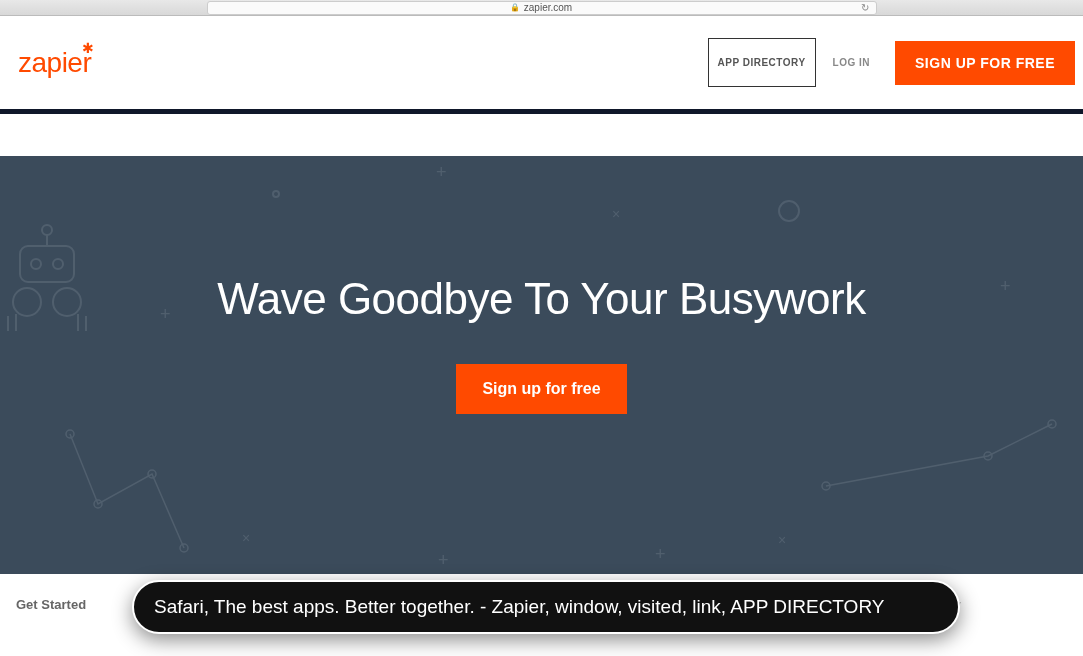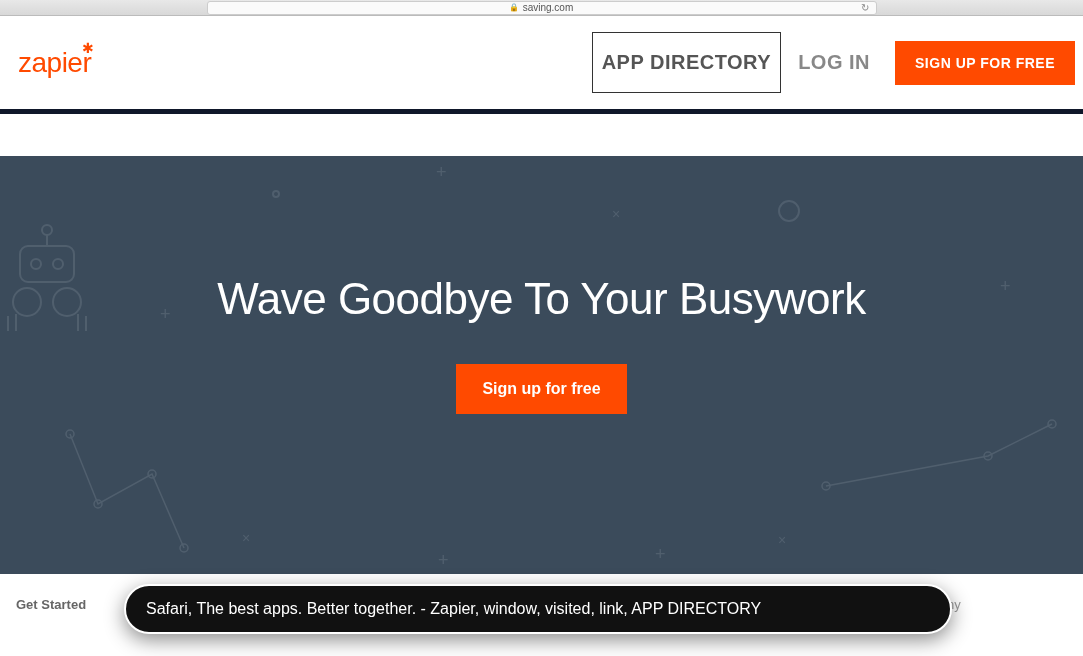--- a/index.html
+++ b/index.html
@@ -9,21 +9,21 @@
 .browser-chrome { height: 16px; background: linear-gradient(#e8e8e8, #d8d8d8); border-bottom: 1px solid #bbb; display: flex; align-items: center; justify-content: center; position: relative; }
 .url-bar { width: 670px; height: 14px; background: #fafafa; border: 1px solid #ccc; border-radius: 3px; display: flex; align-items: center; justify-content: center; font-size: 10px; color: #555; position: relative; }
 .lock-icon { font-size: 8px; margin-right: 3px; color: #888; }
 .reload-icon { position: absolute; right: 6px; font-size: 10px; color: #888; }
 
 
 .site-header { height: 98px; background: #fff; border-bottom: 5px solid #0f172a; display: flex; align-items: center; padding: 0 8px 0 18px; }
 .logo { font-size: 28px; font-weight: 400; color: #ff4a00; letter-spacing: -0.5px; position: relative; line-height: 1; }
 .logo-asterisk { position: absolute; top: -8px; right: -2px; font-size: 14px; color: #ff4a00; }
 .nav-spacer { flex: 1; }
-.nav-link { font-size: 20px; font-weight: 700; letter-spacing: 0.5px; color: #888; text-decoration: none; padding: 18px 9px; margin-left: 8px; }
+.nav-link { font-size: 10px; font-weight: 700; letter-spacing: 0.5px; color: #888; text-decoration: none; padding: 18px 9px; margin-left: 8px; }
 .nav-link.boxed { border: 1px solid #333; color: #555; }
 .signup-btn { background: #ff4a00; color: #fff; font-size: 14px; font-weight: 700; letter-spacing: 0.5px; padding: 14px 20px; border: none; margin-left: 16px; cursor: pointer; }
 
 
 .hero { background: #3b4b5b; height: 418px; margin-top: 42px; position: relative; color: #fff; text-align: center; overflow: hidden; }
 .hero-title { font-size: 44px; font-weight: 300; padding-top: 118px; letter-spacing: -0.5px; }
 .hero-sub { font-size: 18px; color: #cfd6dc; margin-top: 22px; font-weight: 300; }
 .hero-cta { background: #ff4a00; color: #fff; border: none; font-size: 16px; font-weight: 600; padding: 16px 26px; margin-top: 40px; cursor: pointer; }
 
 
@@ -33,29 +33,29 @@
 .deco-circle-lg { width: 22px; height: 22px; border: 2px solid #aeb8c2; border-radius: 50%; }
 .deco-plus { color: #aeb8c2; font-size: 18px; font-weight: 300; }
 .deco-x { color: #aeb8c2; font-size: 14px; }
 
 
 .footer-nav { height: 60px; display: flex; align-items: center; padding: 0 8px; font-size: 13px; color: #666; }
 .footer-col { flex: 1; padding-left: 8px; color: #999; }
 .footer-col.first { color: #666; font-weight: 700; }
 
 
-.a11y-bubble { position: absolute; left: 124px; bottom: 22px; width: 828px; background: #111; color: #fff; border-radius: 28px; padding: 14px 20px; font-size: 16px; box-shadow: 0 6px 20px rgba(0,0,0,0.45); border: 2px solid #fff; z-index: 50; }
+.a11y-bubble { position: absolute; left: 132px; bottom: 22px; width: 828px; background: #111; color: #fff; border-radius: 28px; padding: 14px 20px; font-size: 19px; box-shadow: 0 6px 20px rgba(0,0,0,0.45); border: 2px solid #fff; z-index: 50; }
 </style>
 </head>
 <body>
 
 <div class="browser-chrome">
   <div class="url-bar">
     <span class="lock-icon">🔒</span>
-    <span>saving.com</span>
+    <span>zapier.com</span>
     <span class="reload-icon">↻</span>
   </div>
 </div>
 
 <div class="site-header">
   <div class="logo">
     <span>zapier</span>
     <span class="logo-asterisk">✱</span>
   </div>
   <div class="nav-spacer"></div>

